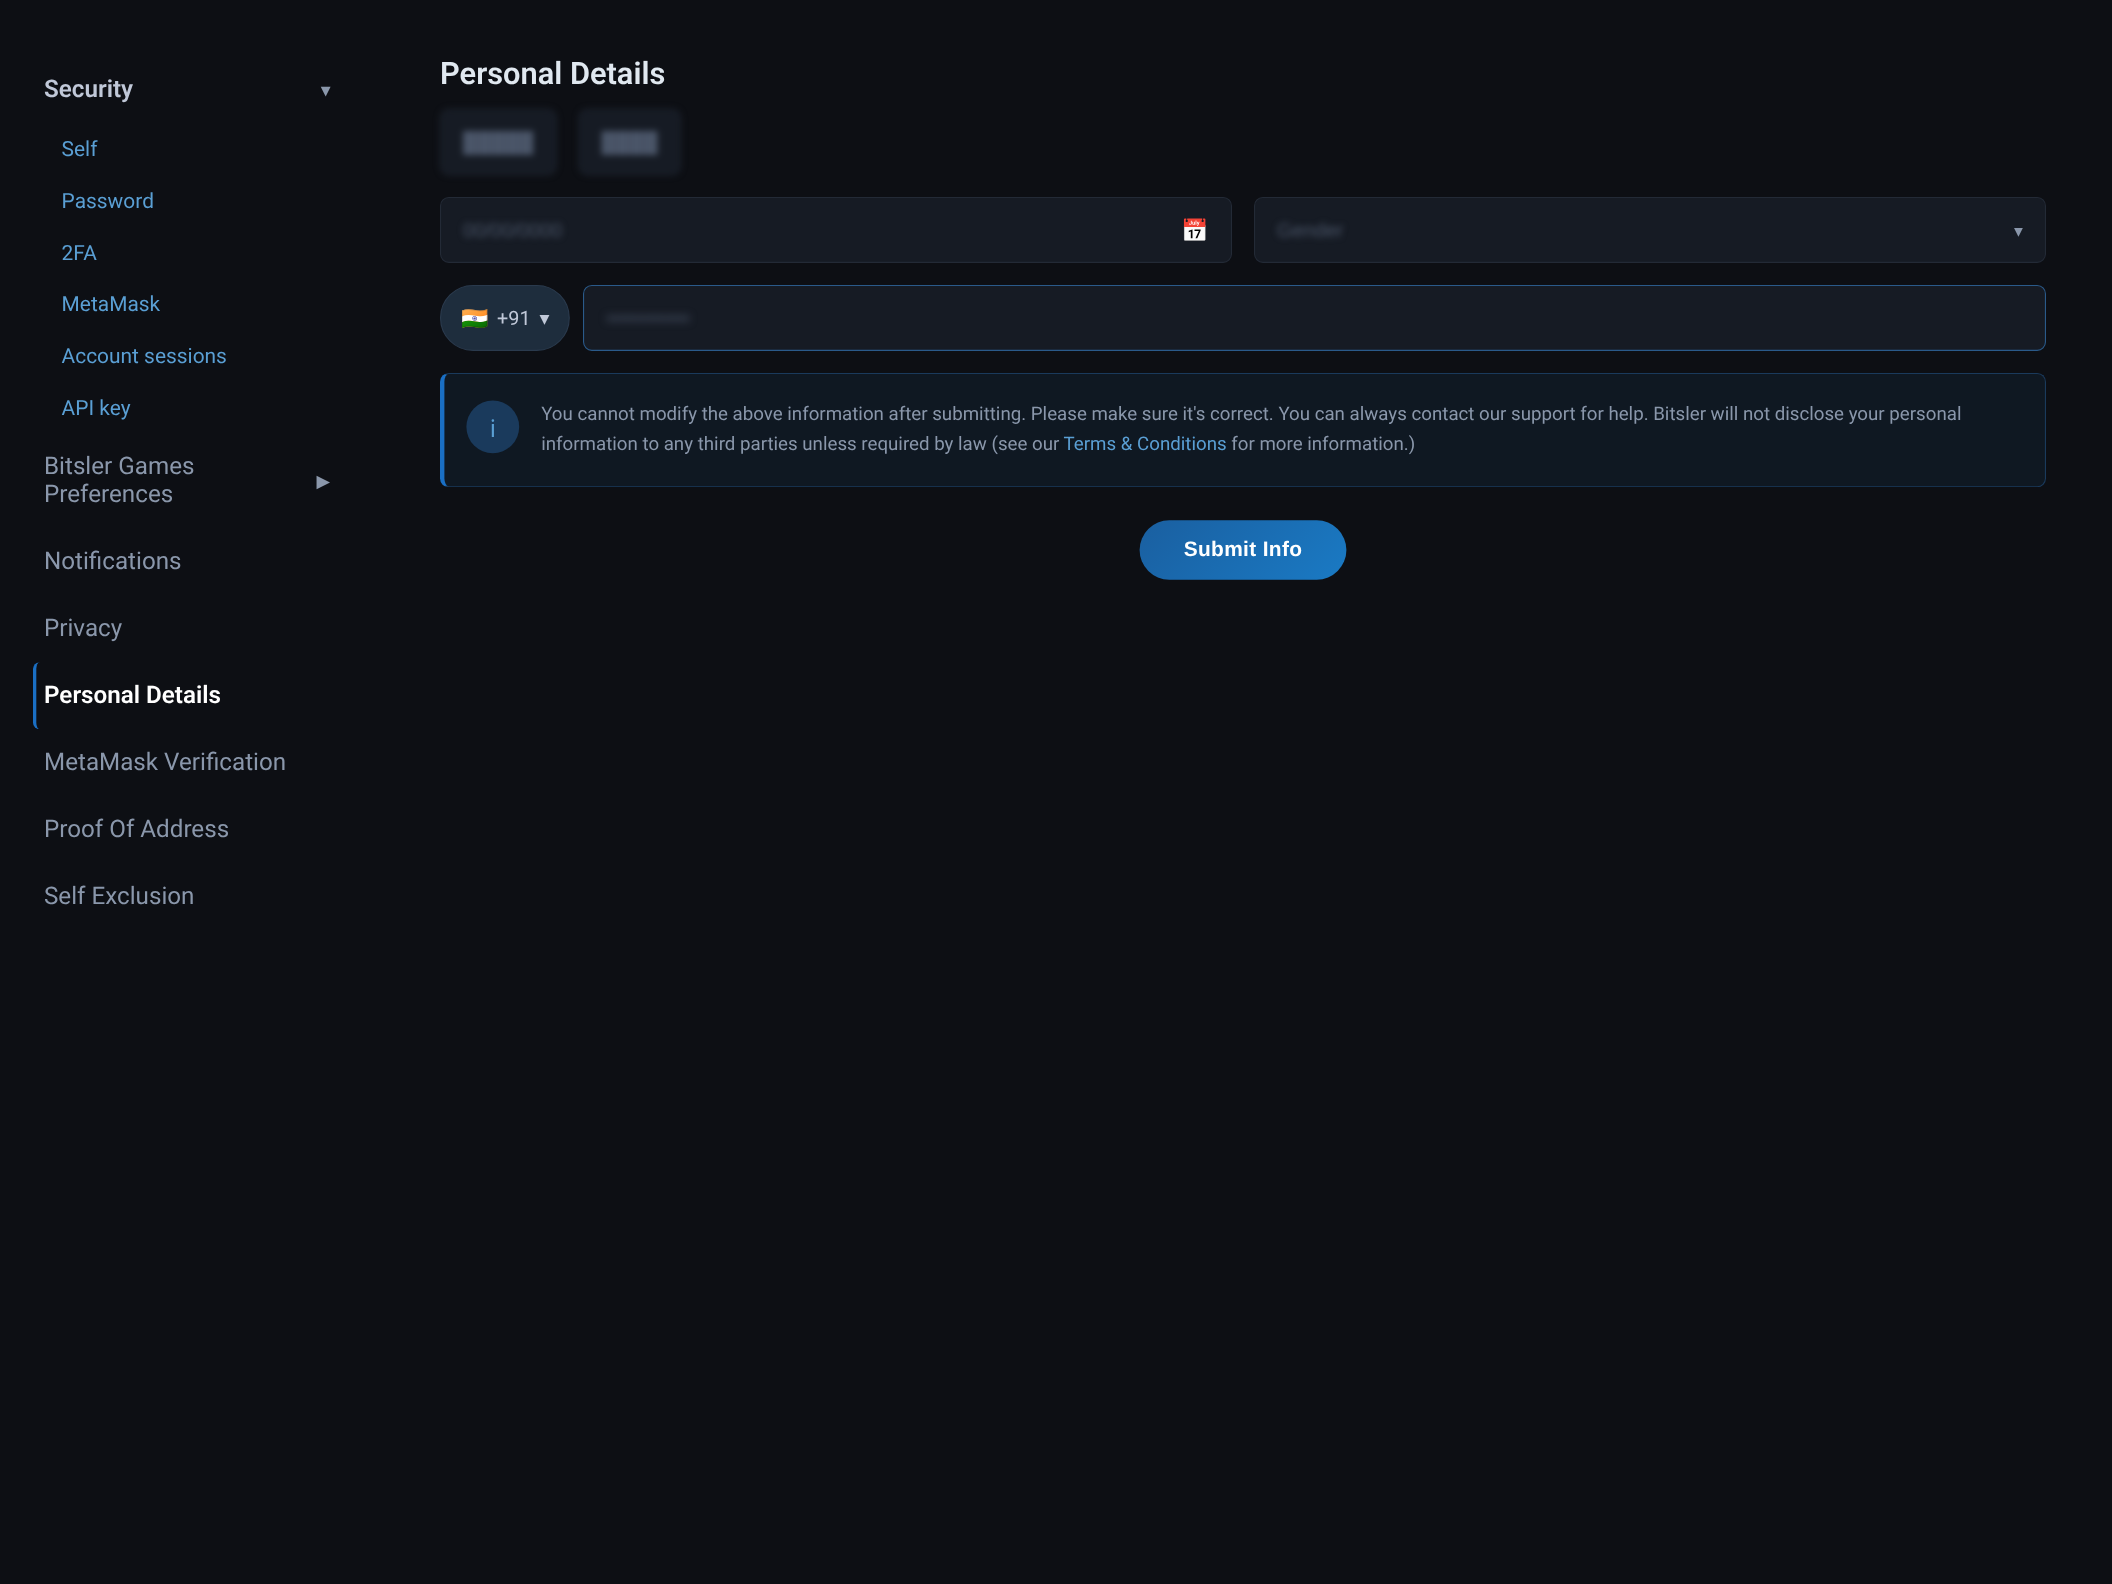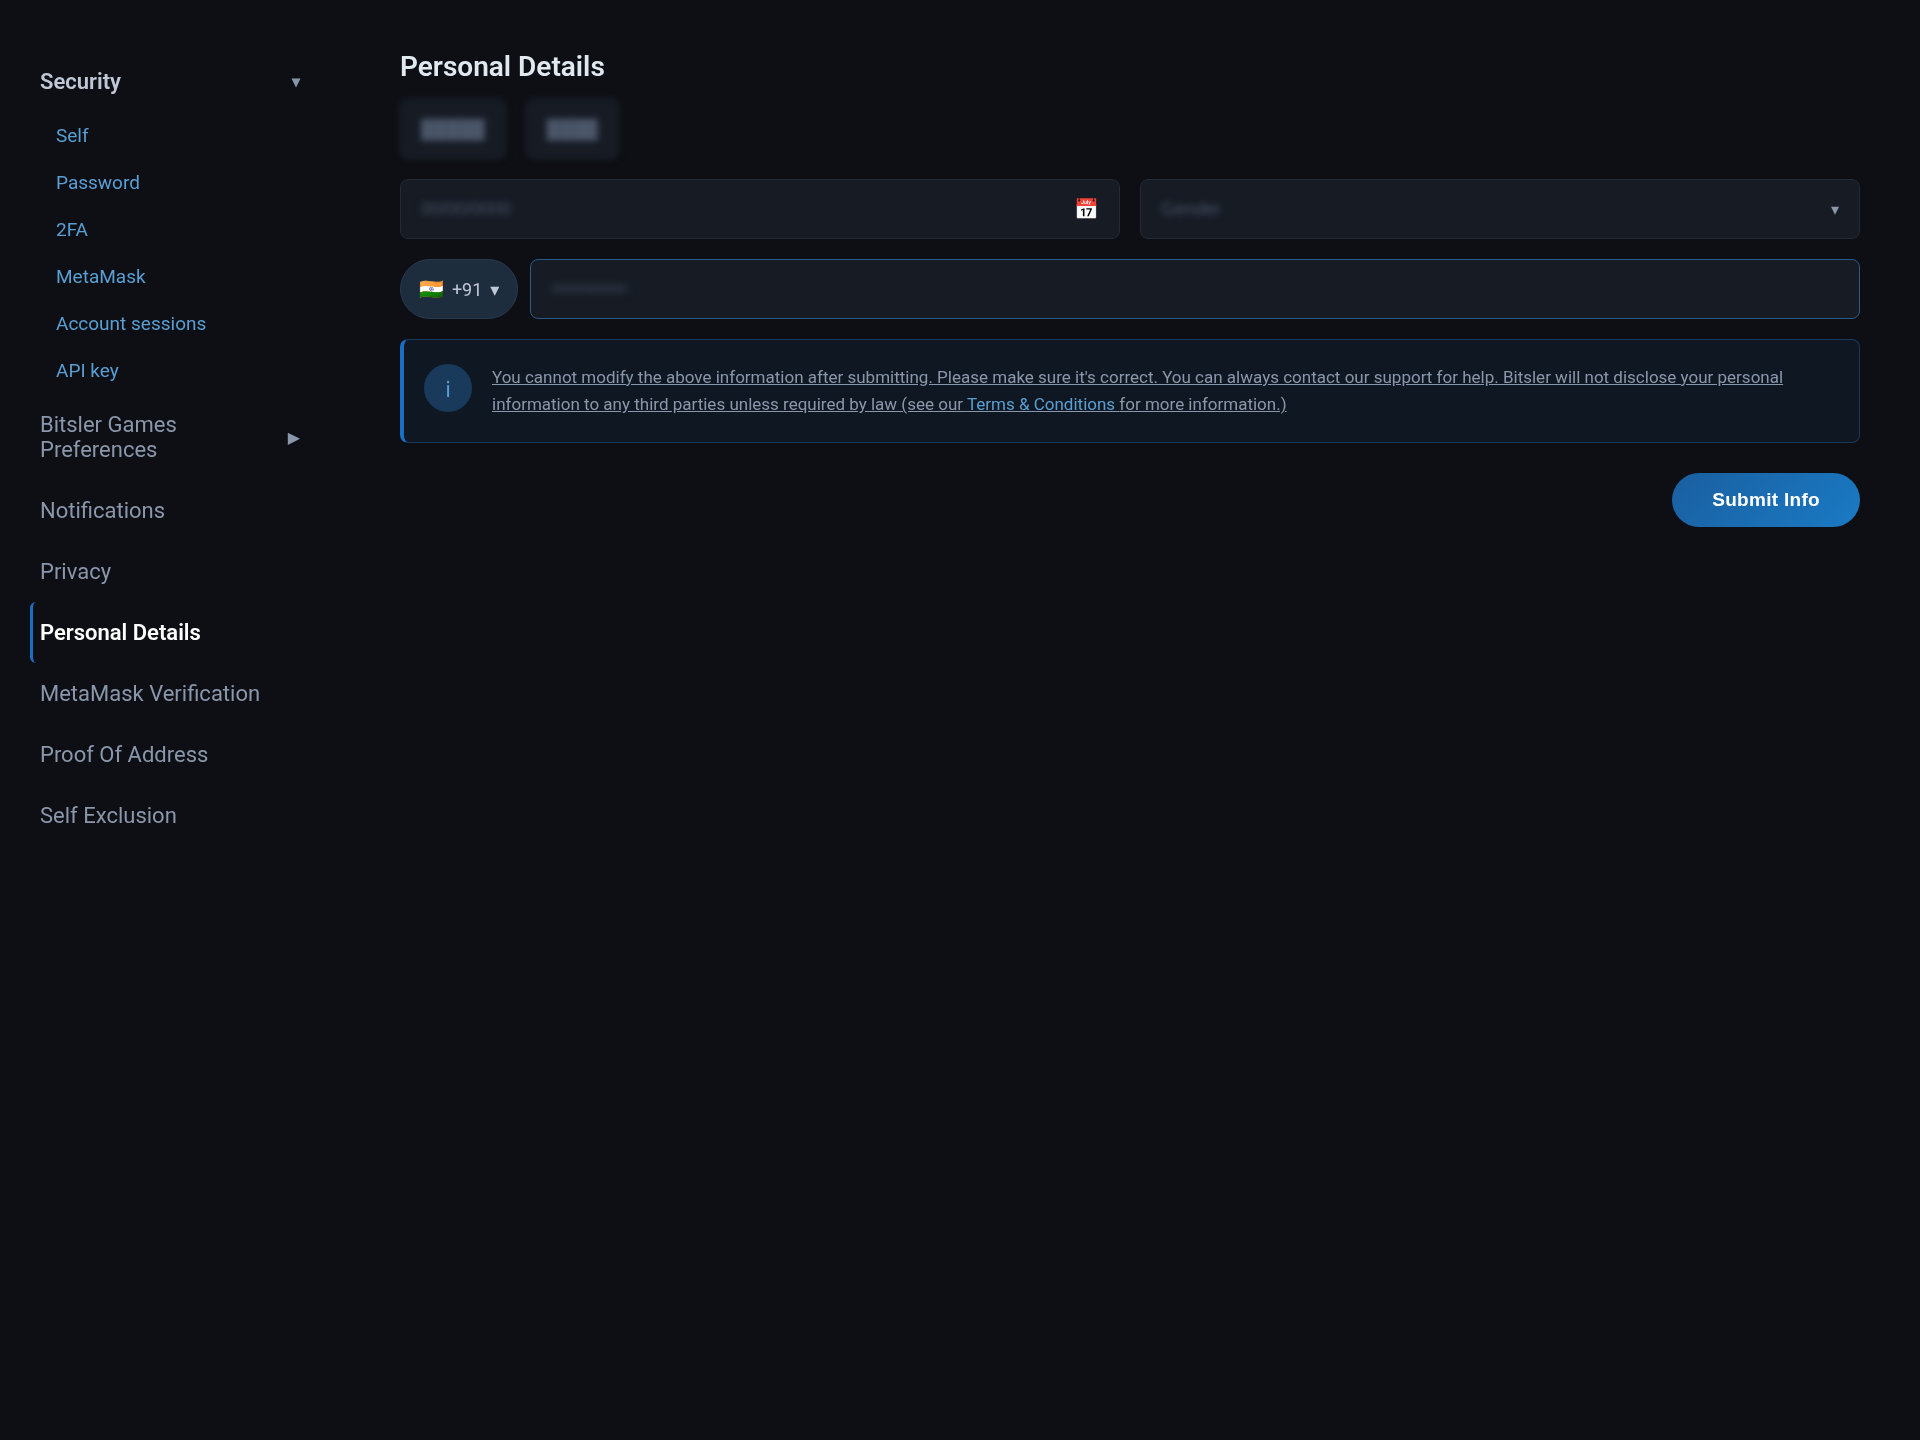--- a/index.html
+++ b/index.html
@@ -226,31 +226,30 @@
       justify-content: center;
       flex-shrink: 0;
       font-size: 22px;
       color: #5a9fd4;
     }
 
     .info-text {
       font-size: 17px;
       color: #8a97ab;
       line-height: 1.6;
-      text-decoration: underline;
     }
 
     .info-text a {
       color: #5a9fd4;
       text-decoration: none;
     }
 
     .submit-row {
       display: flex;
-      justify-content: flex-end;
+      justify-content: center;
       margin-top: 10px;
     }
 
     .submit-btn {
       background: linear-gradient(135deg, #1a5fa0, #1a7ac4);
       color: #ffffff;
       border: none;
       border-radius: 30px;
       padding: 16px 40px;
       font-size: 19px;

